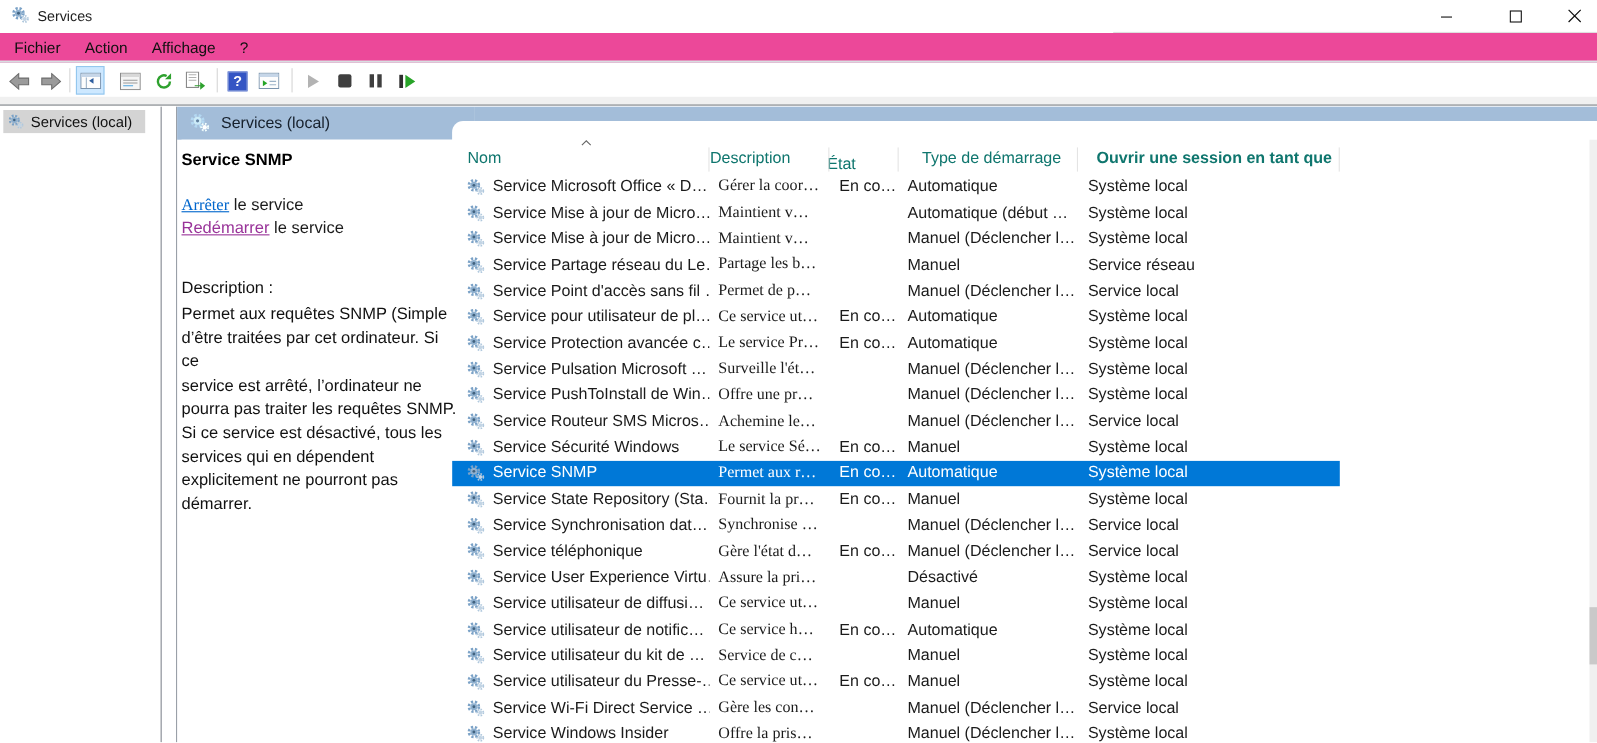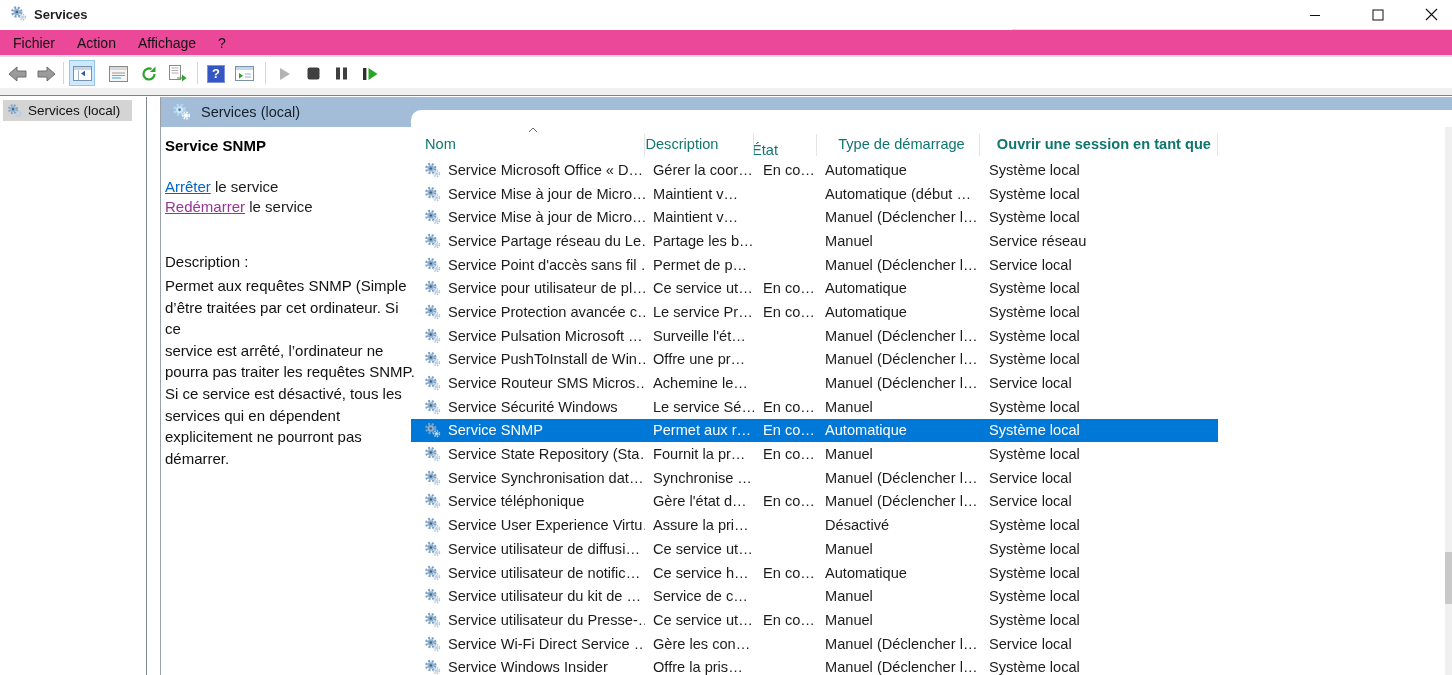--- a/index.html
+++ b/index.html
@@ -3,21 +3,21 @@
 <meta charset="utf-8">
 <style>
   html,body{margin:0;padding:0;background:#fff;}
   .app{position:relative;width:1452px;height:675px;overflow:hidden;background:#fff;
        font-family:"Liberation Sans",sans-serif;color:#1b1b1b;-webkit-font-smoothing:antialiased;}
   .abs{position:absolute;}
 
   
   .titlebar{left:0;top:0;width:1452px;height:29px;background:#fff;}
   .title-icon{left:10px;top:5px;width:17px;height:17px;}
-  .title-text{left:34px;top:7px;font-size:13px;color:#1f1f1f;font-weight:bold;}
+  .title-text{left:34px;top:7px;font-size:13px;color:#1f1f1f;}
   .win-btn{top:0;height:29px;display:flex;align-items:center;justify-content:center;}
   .btn-min{left:1292px;width:46px;}
   .btn-max{left:1355px;width:46px;}
   .btn-close{left:1410px;width:42px;}
   .titlebar-line{left:1012px;top:29px;width:440px;height:1px;background:#dfdfdf;}
 
   
   .menubar{left:0;top:30px;width:1452px;height:27px;display:flex;align-items:center;padding-left:2px;
            border-bottom:2px solid #d9dde1;box-sizing:border-box;background:#ec4899;}
   .menu-item{padding:3px 11px;font-size:14px;color:#111;cursor:default;}
@@ -43,42 +43,42 @@
   .band-icon{left:172px;top:102px;width:19px;height:19px;filter:brightness(1.35) saturate(.7);}
   .band-label{left:201px;top:104px;font-size:14.5px;color:#16202c;}
 
   .list-area{left:411px;top:110px;width:1041px;height:565px;background:#fff;border-top-left-radius:10px;overflow:hidden;}
 
   
   .task-pane{left:165px;top:127px;width:252px;height:548px;background:#fff;font-size:15px;}
   .tp-title{left:0;top:10px;font-weight:bold;font-size:15px;color:#000;}
   .tp-actions{left:0;top:50px;line-height:19.5px;font-size:15px;}
   .tp-link{text-decoration:underline;cursor:pointer;}
-  .tp-link.stop{color:#0066cc;}
+  .tp-link.stop{color:#0066cc;font-family:Liberation Serif, serif;}
   .tp-link.restart{color:#993399;}
   .tp-desc-label{left:0;top:126px;font-size:15px;color:#111;}
   .tp-desc{left:0;top:148px;width:252px;font-size:15px;line-height:21.6px;color:#111;}
 
   
   .lv-header{left:411px;top:130px;width:807px;height:28px;display:flex;font-size:14.6px;color:#0f766e;}
   .lv-h{display:flex;align-items:center;box-sizing:border-box;}
   .h-name{width:234px;padding-left:14px;}
   .h-desc{width:109px;padding-left:8px;}
   .h-state{width:63px;padding-left:9px;align-items:flex-end;}
   .h-startup{width:163px;padding-left:8px;margin-left:26px;}
   .h-logon{width:238px;padding-left:9px;font-weight:bold;}
   .h-sep{top:134px;width:1px;height:22px;background:#e4e4e4;}
   .sort-caret{left:528px;top:127px;}
 
   
   .lv-rows{left:411px;top:158px;width:815px;height:517px;overflow:hidden;}
   .row{display:flex;width:807px;height:23.7px;align-items:center;font-size:14.6px;color:#1b1b1b;}
   .row .cell{box-sizing:border-box;overflow:hidden;white-space:nowrap;}
   .c-name{width:234px;padding-left:37px;position:relative;}
-  .c-desc{width:109px;padding-left:8px;}
+  .c-desc{width:109px;padding-left:8px;font-family:Liberation Serif, serif;}
   .c-state{width:63px;padding-left:9px;}
   .c-startup{width:163px;padding-left:8px;}
   .c-logon{width:238px;padding-left:9px;}
   .row .gear{position:absolute;left:13px;top:50%;transform:translateY(-50%);width:17px;height:17px;}
   .row.selected{background:#0078d7;color:#fff;}
 
   
   .scroll-track{left:1445px;top:127px;width:7px;height:548px;background:#f0f0f0;}
   .scroll-thumb{left:0;top:425px;width:7px;height:52px;background:#c9c9c9;}
 </style>

